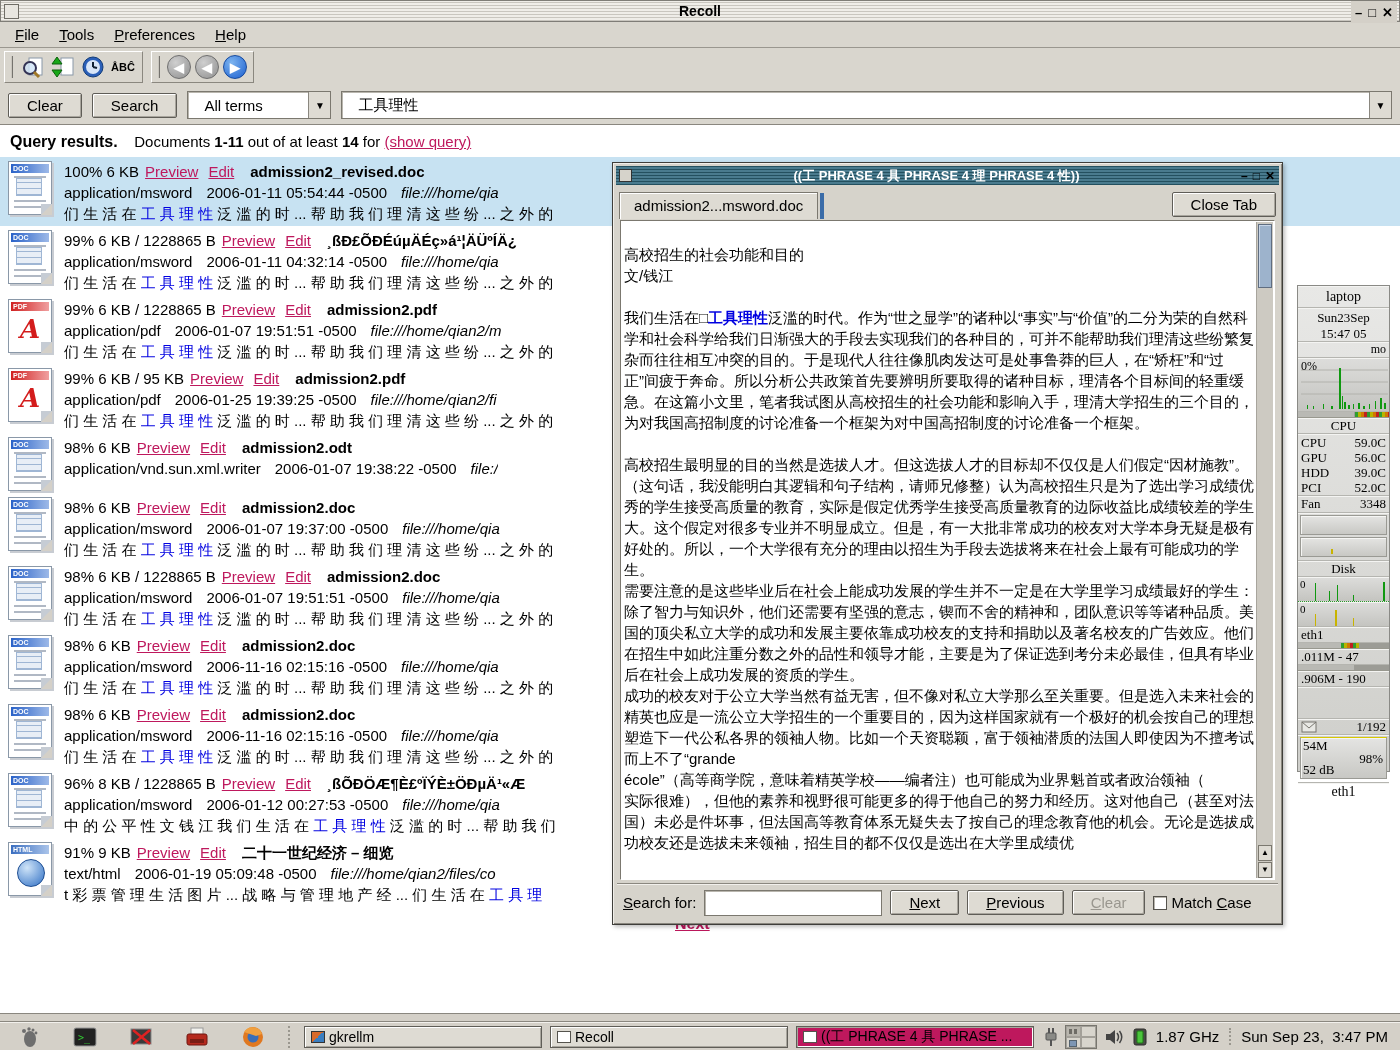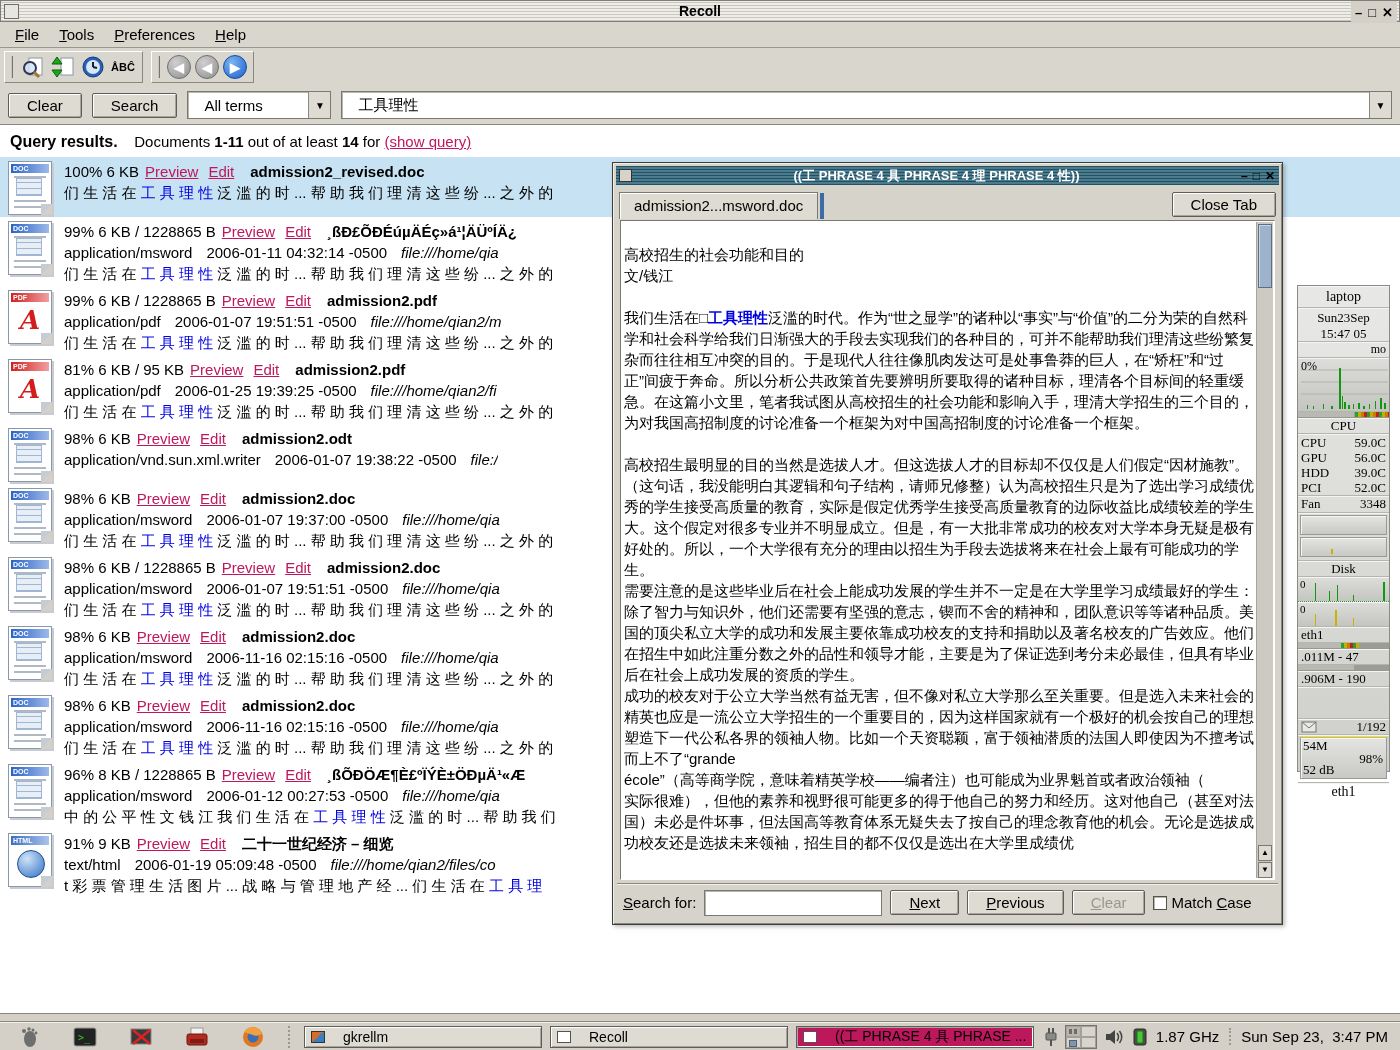--- a/index.html
+++ b/index.html
@@ -140,21 +140,21 @@
   .gk-bevel { background:linear-gradient(180deg,#e4e4e2,#c8c8c4); border:1px solid #9a9a94;
     box-shadow:inset 1px 1px 0 #f6f6f4; }
 
   
   #taskbar { position:absolute; left:0; bottom:0; width:1400px; height:28px; background:#d4d0c8;
     border-top:1px solid #f2f0ec; box-shadow:0 -1px 0 #8a877f; display:flex; align-items:center; padding:0 4px; gap:6px; }
   .launcher { width:26px; height:24px; display:flex; align-items:center; justify-content:center; margin:0 12px; }
   .tb-sep { width:6px; height:22px; border-left:2px dotted #9a978f; margin:0 4px; }
   .task-btn { width:238px; height:22px; background:#dedbd3; border:1px solid #5f5d57;
     box-shadow:inset 1px 1px 0 #fff, inset -1px -1px 0 #a8a59d;
-    display:flex; align-items:center; gap:18px; padding:0 6px; font-size:14px;
+    display:flex; align-items:center; gap:4px; padding:0 6px; font-size:14px;
     white-space:nowrap; overflow:hidden; }
   .task-btn.active { background:#be185d; box-shadow:inset 1px 1px 0 #a8a59d, inset -1px -1px 0 #fff;text-align:center; }
   .task-ico { width:14px; height:12px; border:1px solid #55534d; background:#fff; flex:none; }
   .task-ico.colored { background:linear-gradient(135deg,#d86a2a 50%,#3a7ec0 50%); border-color:#333; }
   #tray { display:flex; align-items:center; gap:7px; margin-left:auto; }
   #ws-switcher { display:grid; grid-template-columns:15px 15px; grid-template-rows:11px 11px; border:1px solid #77756e; }
   #ws-switcher .ws { border:1px solid #a3a099; background:#d8d5cd; }
   #ws-switcher .ws.cur { background:#b9b6ae; position:relative; }
   #ws-switcher .ws.cur::after { content:""; position:absolute; inset:2px; background:
     repeating-linear-gradient(90deg,#6e6c66 0 3px,transparent 3px 5px); }
@@ -246,20 +246,21 @@
           <div class="page-icon doc">
             <div class="band">DOC</div>
             <div class="doc-line" style="top: 14px;"></div>
             <div class="doc-line" style="top: 38px;"></div>
             <div class="doc-line" style="top: 44px;"></div>
             <div class="doc-table"></div>
             <div class="fold"></div>
           </div>
           <div class="rr-text">
             <div><span class="rr-meta">100% 6 KB</span><a class="link" style="margin-right: 10px;">Preview</a><a class="link" style="margin-right: 10px;">Edit</a><span class="rr-title">admission2_revised.doc</span></div>
+            <div><span class="rr-mime">application/msword</span><span class="rr-date">2006-01-11 05:54:44 -0500</span><span class="rr-url">file:///home/qia</span></div>
             <div class="rr-snippet"><span>们 生 活 在 </span><span class="hl">工 具 理 性</span><span> 泛 滥 的 时 ... 帮 助 我 们 理 清 这 些 纷 ... 之 外 的</span></div>
           </div>
         </div>
         <div class="result-row">
           <div class="page-icon doc">
             <div class="band">DOC</div>
             <div class="doc-line" style="top: 14px;"></div>
             <div class="doc-line" style="top: 38px;"></div>
             <div class="doc-line" style="top: 44px;"></div>
             <div class="doc-table"></div>
@@ -283,21 +284,21 @@
             <div class="rr-snippet"><span>们 生 活 在 </span><span class="hl">工 具 理 性</span><span> 泛 滥 的 时 ... 帮 助 我 们 理 清 这 些 纷 ... 之 外 的</span></div>
           </div>
         </div>
         <div class="result-row">
           <div class="page-icon pdf">
             <div class="band">PDF</div>
             <div class="pdf-glyph">A</div>
             <div class="fold"></div>
           </div>
           <div class="rr-text">
-            <div><span class="rr-meta">81% 6 KB / 95 KB</span><a class="link" style="margin-right: 10px;">Preview</a><a class="link" style="margin-right: 10px;">Edit</a><span class="rr-title">admission2.pdf</span></div>
+            <div><span class="rr-meta">99% 6 KB / 95 KB</span><a class="link" style="margin-right: 10px;">Preview</a><a class="link" style="margin-right: 10px;">Edit</a><span class="rr-title">admission2.pdf</span></div>
             <div><span class="rr-mime">application/pdf</span><span class="rr-date">2006-01-25 19:39:25 -0500</span><span class="rr-url">file:///home/qian2/fi</span></div>
             <div class="rr-snippet"><span>们 生 活 在 </span><span class="hl">工 具 理 性</span><span> 泛 滥 的 时 ... 帮 助 我 们 理 清 这 些 纷 ... 之 外 的</span></div>
           </div>
         </div>
         <div class="result-row">
           <div class="page-icon doc">
             <div class="band">DOC</div>
             <div class="doc-line" style="top: 14px;"></div>
             <div class="doc-line" style="top: 38px;"></div>
             <div class="doc-line" style="top: 44px;"></div>

